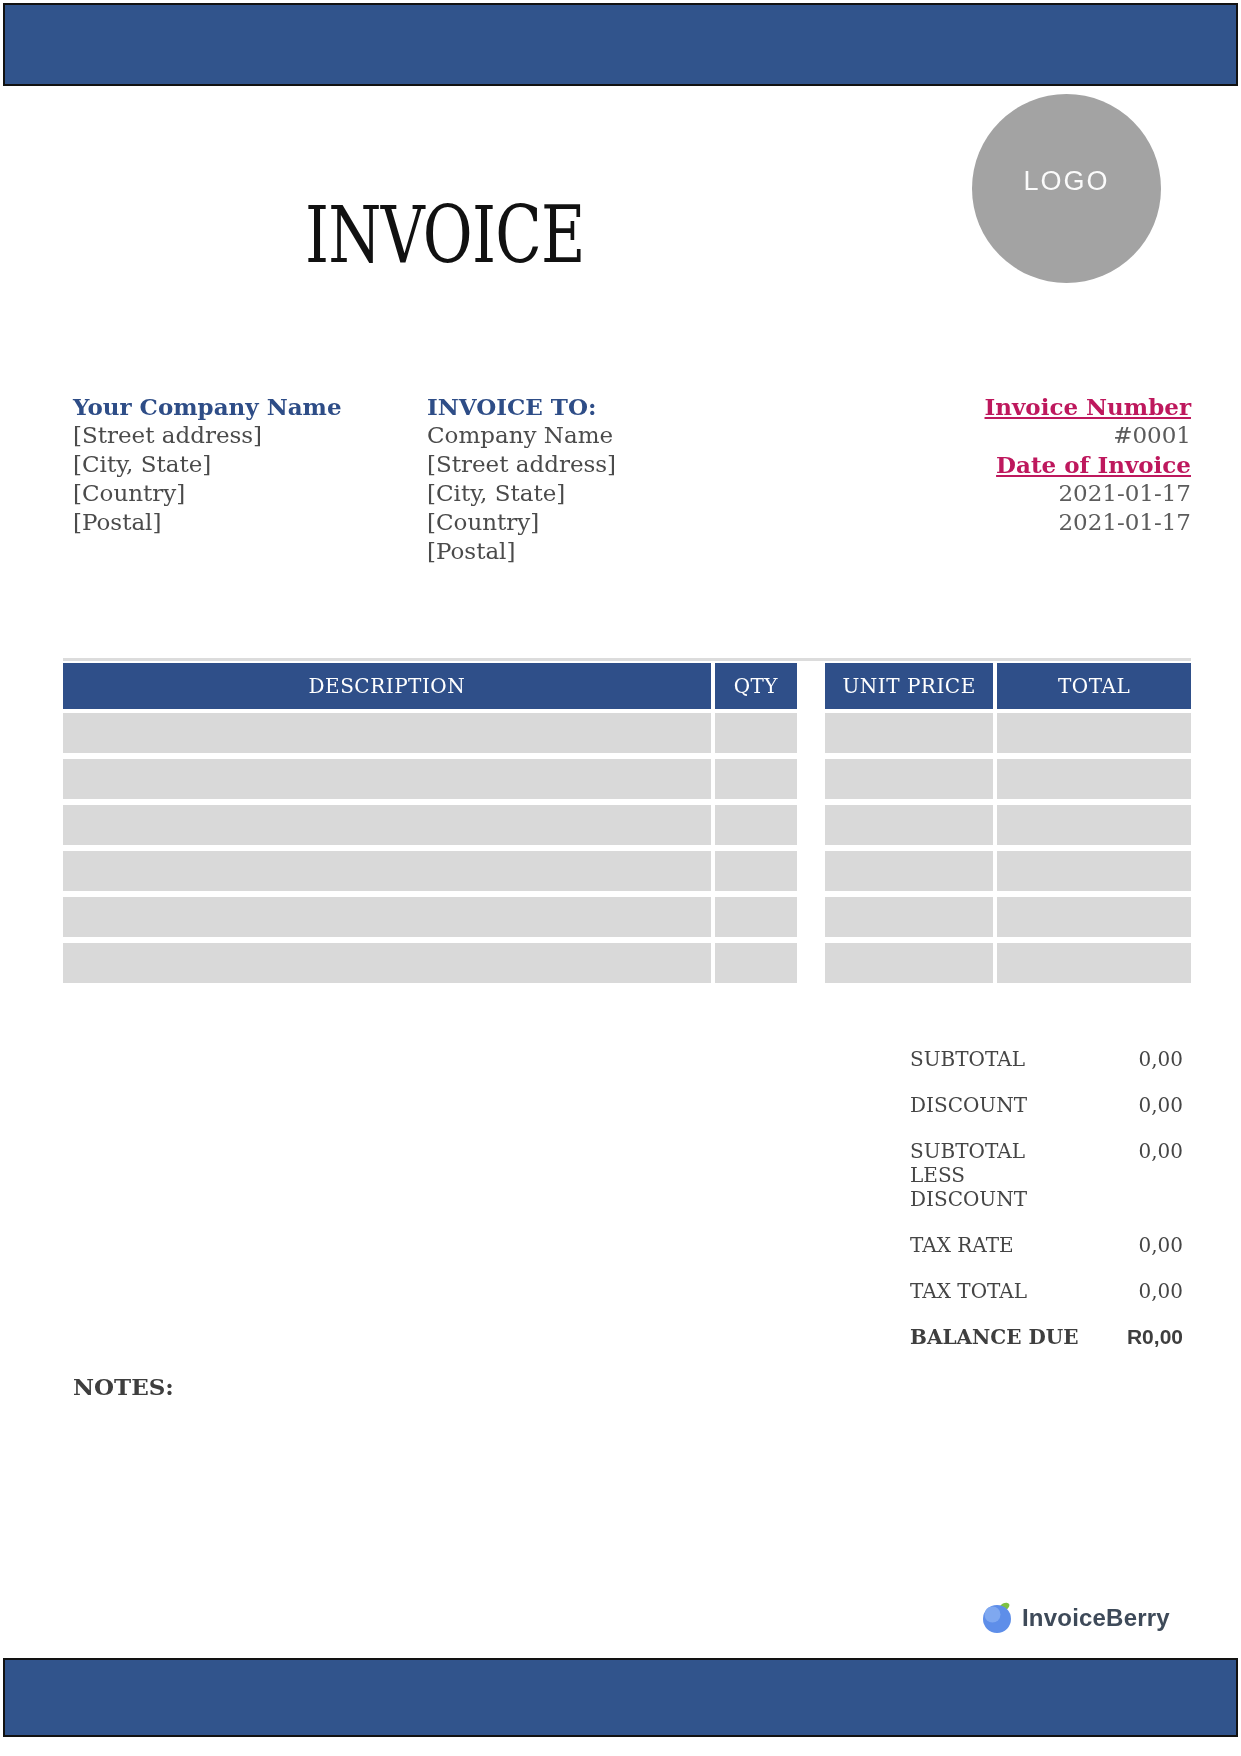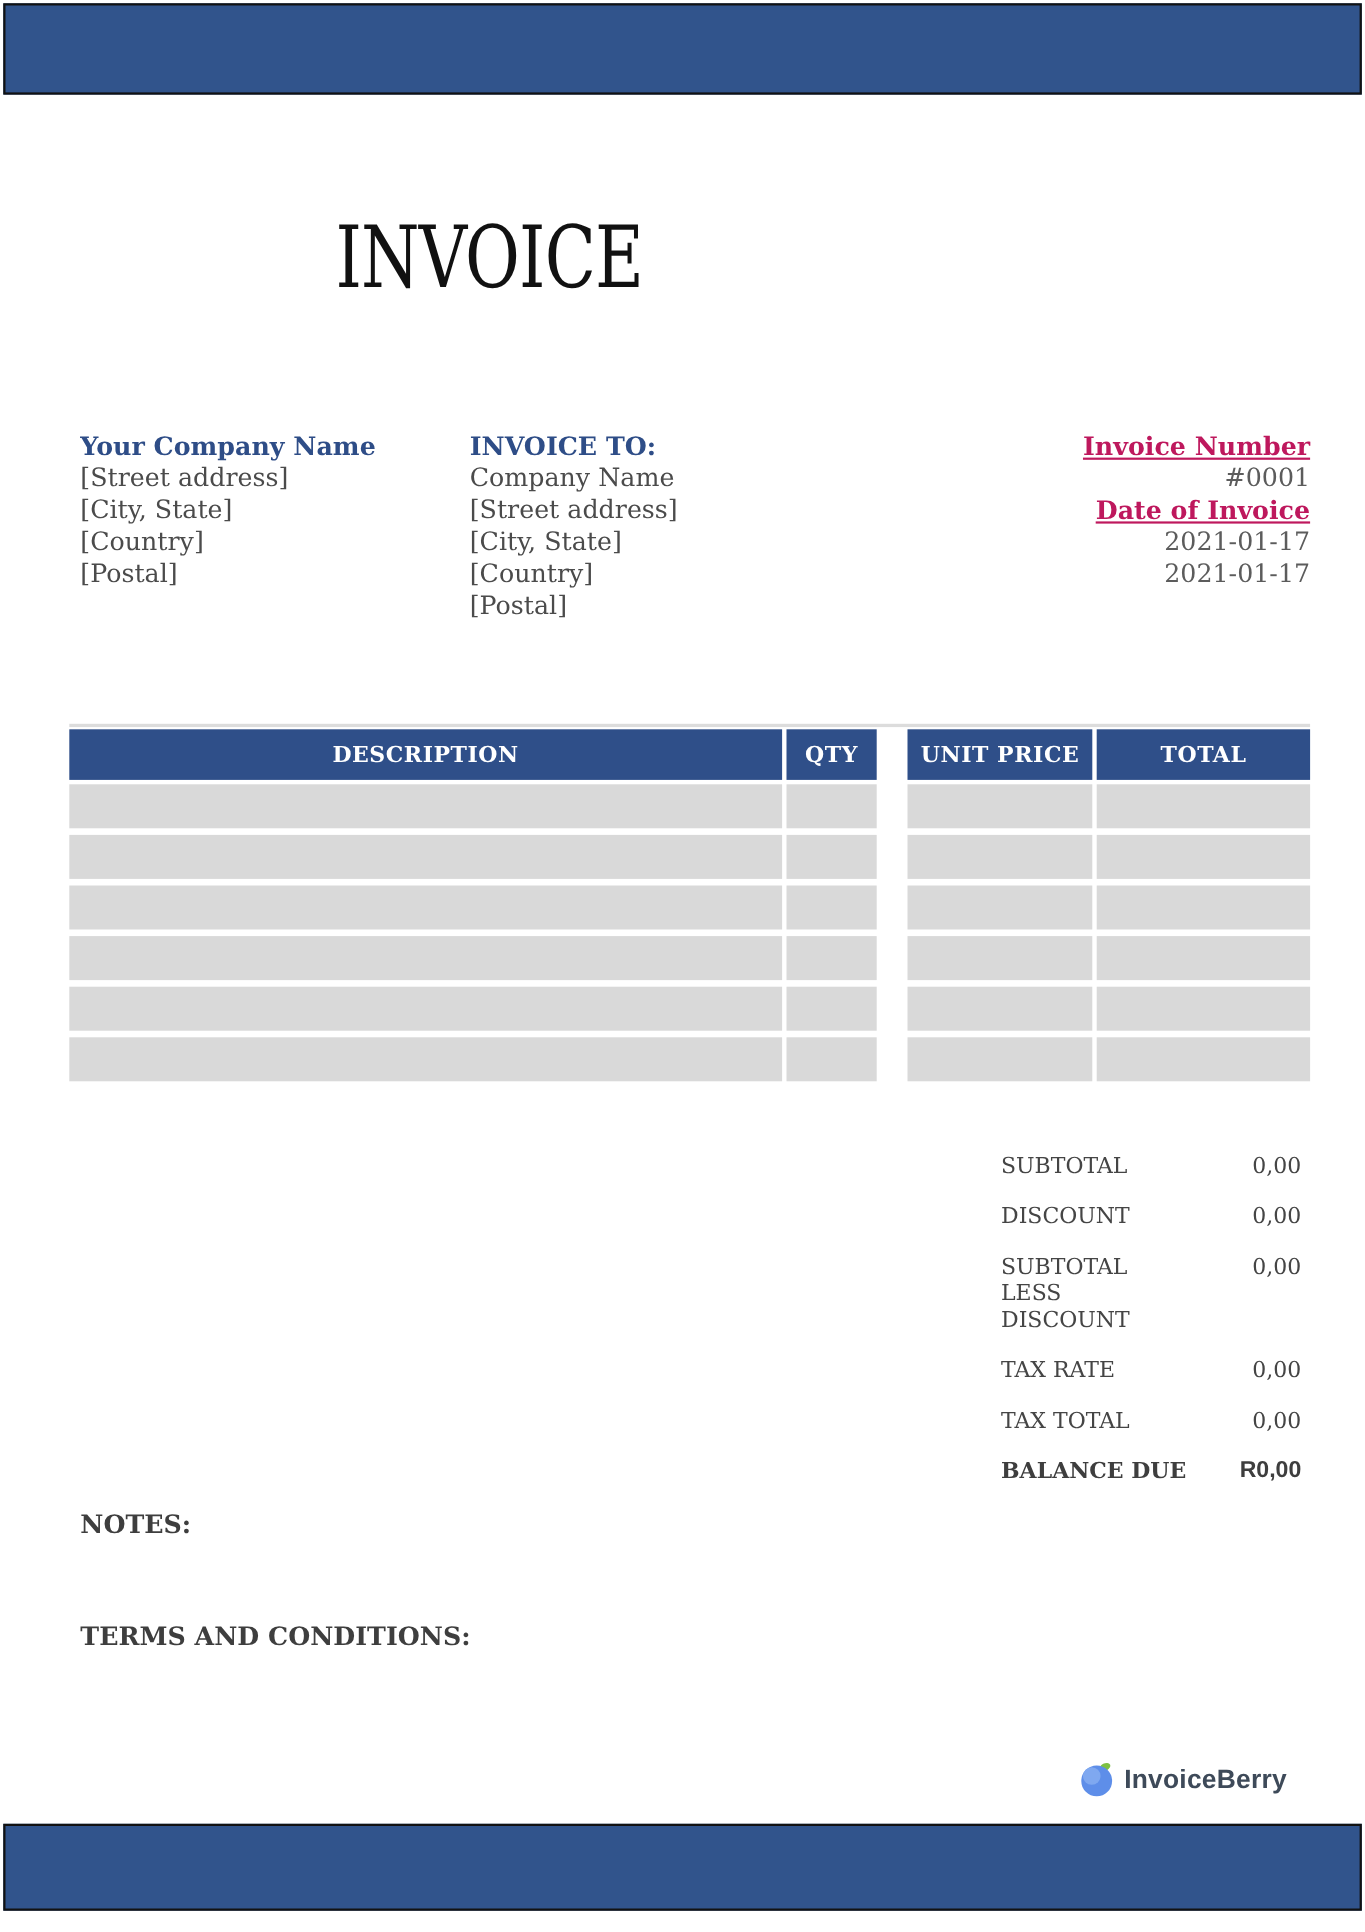--- a/index.html
+++ b/index.html
@@ -88,21 +88,21 @@
     top: 658px;
     width: 1128px;
   }
   .items .topline { height: 3px; background: #DCDCDC; margin-bottom: 2px; }
   .items .trow { display: flex; gap: 4px; }
   .items .trow + .trow { margin-top: 6px; }
   .items .head { margin-top: 0; }
   .items .head .cell {
     background: #2F4F89;
     color: #ffffff;
-    font-weight: bold;
+    font-weight: normal;
     font-size: 20px;
     height: 46px;
     display: flex;
     align-items: center;
     justify-content: center;
     letter-spacing: 0.5px;
   }
   .items .body .cell { background: #D9D9D9; height: 40px; }
   .items .body { margin-top: 4px; }
   .cell.c-desc { width: 662px; }
@@ -170,20 +170,23 @@
 </style>
 </head>
 <body>
 
 <div class="page">
 
   <div class="bar top"></div>
 
   <div class="title">INVOICE</div>
 
+  <div class="logo-circle">
+    <span>LOGO</span>
+  </div>
 
   <div class="addr-col c1">
     <div class="addr-heading">Your Company Name</div>
     <div>[Street address]</div>
     <div>[City, State]</div>
     <div>[Country]</div>
     <div>[Postal]</div>
   </div>
 
   <div class="addr-col c2">
@@ -272,21 +275,20 @@
         <div class="lbl">TAX TOTAL</div>
         <div class="val">0,00</div>
       </div>
       <div class="row bold">
         <div class="lbl">BALANCE DUE</div>
         <div class="val">R0,00</div>
       </div>
     </div>
 
   <div class="section-label notes">NOTES:</div>
-  <div class="section-label terms">TERMS AND CONDITIONS:</div>
 
   <div class="brand">
     <svg width="32" height="32" viewBox="0 0 32 32">
       <ellipse cx="22.5" cy="4.5" rx="5.2" ry="3.4" transform="rotate(-28 22.5 4.5)" fill="#7DC142"></ellipse>
       <circle cx="15" cy="17" r="14" fill="#5E8EE9"></circle>
       <circle cx="10.5" cy="12.5" r="8" fill="#7FA8F0"></circle>
     </svg>
     <span class="name">InvoiceBerry</span>
   </div>
 

